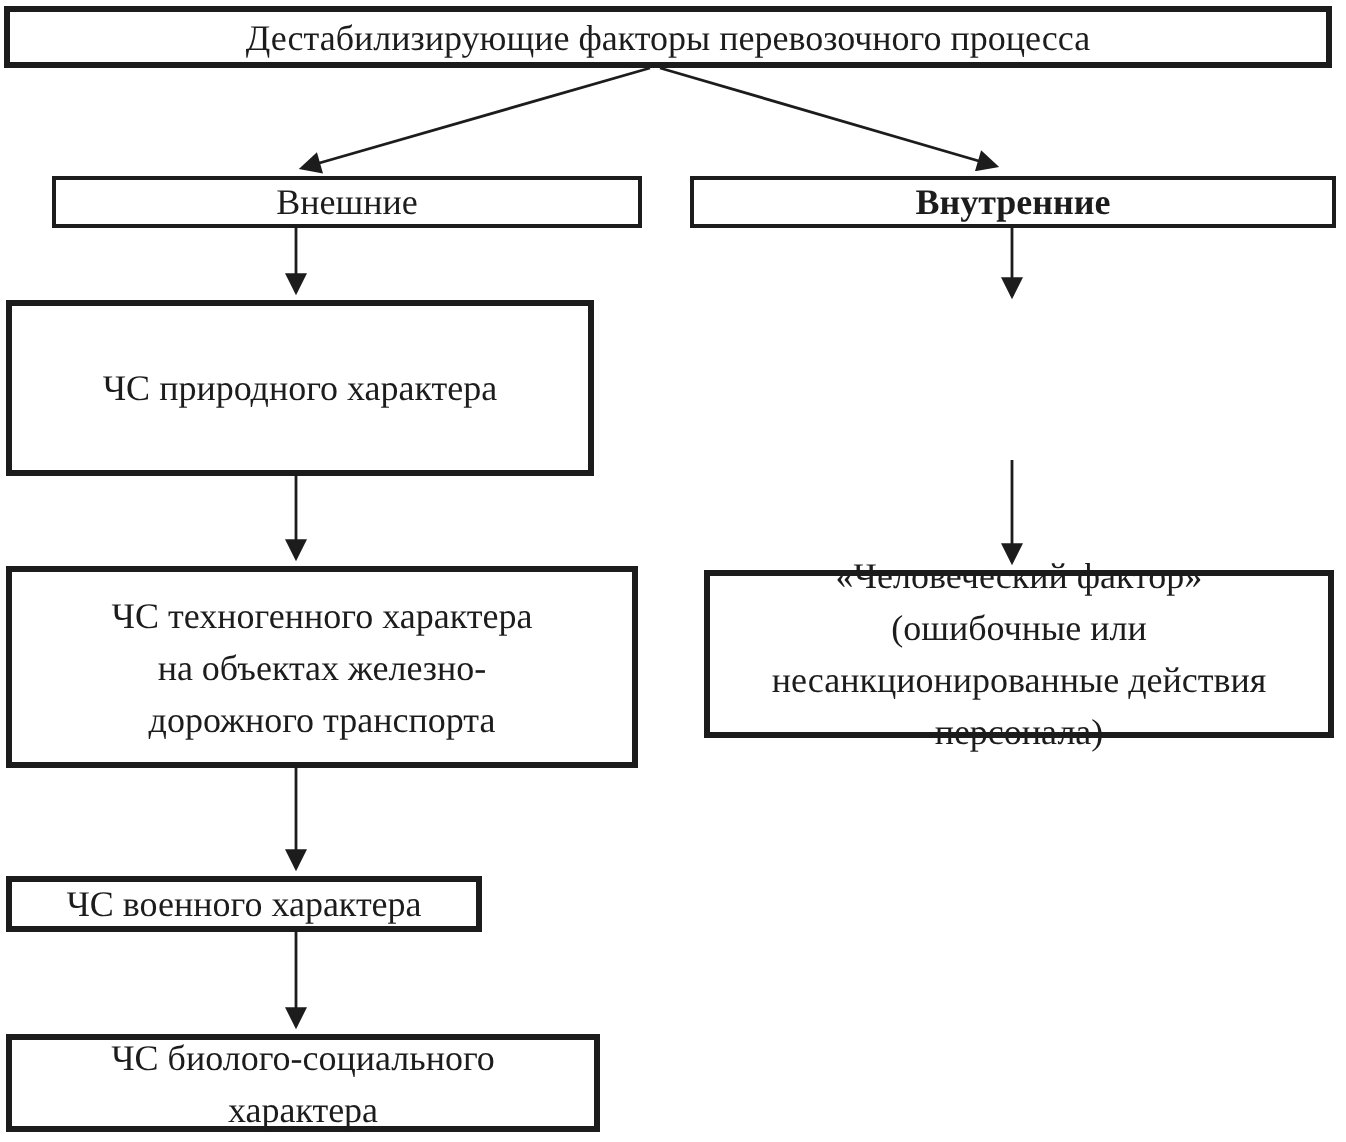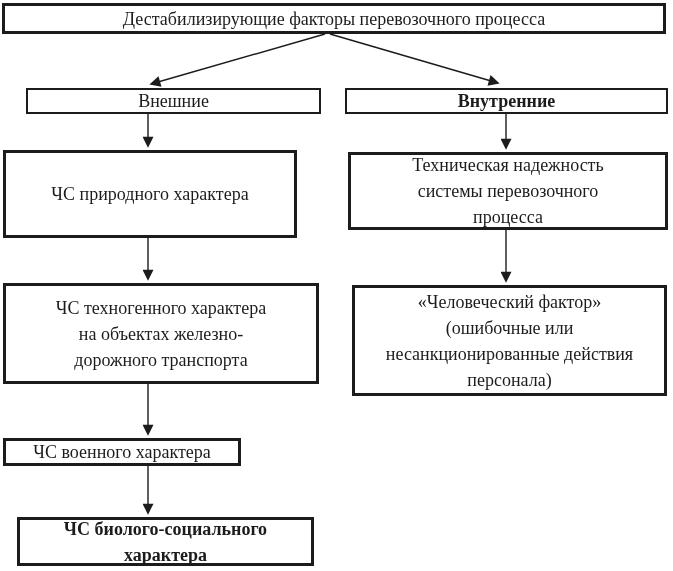--- a/index.html
+++ b/index.html
@@ -48,23 +48,23 @@
     line-height:26px;
     padding:0 6px;
   }
   .node.thin{ border-width:2.5px; }
   .node-root        { left:2px;   top:3px;   width:664px; height:31px; }
   .node-external    { left:2px;   top:88px;  width:295px; height:26px;margin-left:24px; }
   .node-internal    { left:345px; top:88px;  width:323px; height:26px;font-weight:bold; }
   .node-natural     { left:3px;   top:150px; width:294px; height:88px; }
   .node-technogenic { left:3px;   top:283px; width:316px; height:101px; }
   .node-military    { left:3px;   top:438px; width:238px; height:28px; }
-  .node-biosocial   { left:17px;   top:517px; width:297px; height:49px;font-weight:bold; }
+  .node-biosocial   { left:3px;   top:517px; width:297px; height:49px; }
   .node-reliability { left:348px; top:152px; width:320px; height:78px; }
-  .node-humanfactor { left:352px; top:285px; width:315px; height:111px; }
+  .node-humanfactor { left:352px; top:285px; width:315px; height:84px; }
 </style>
 </head>
 <body>
 
 <div class="canvas">
 
   <svg class="connectors" viewBox="0 0 673 571" xmlns="http://www.w3.org/2000/svg" aria-hidden="true">
     <defs>
       <marker id="ah" viewBox="0 0 10 10" refX="8.5" refY="5" markerWidth="13" markerHeight="11" orient="auto" markerUnits="userSpaceOnUse">
         <path class="ah" d="M0,0 L10,5 L0,10 z"></path>
@@ -93,22 +93,19 @@
 
   <div class="node node-technogenic">ЧС техногенного характера
 на объектах железно-
 дорожного транспорта</div>
 
   <div class="node node-military">ЧС военного характера</div>
 
   <div class="node node-biosocial">ЧС биолого-социального
 характера</div>
 
-  <div class="node node-reliability">Техническая надежность
-системы перевозочного
-процесса</div>
 
   <div class="node node-humanfactor">«Человеческий фактор»
 (ошибочные или
 несанкционированные действия
 персонала)</div>
 
 </div>
 
 </body></html>

